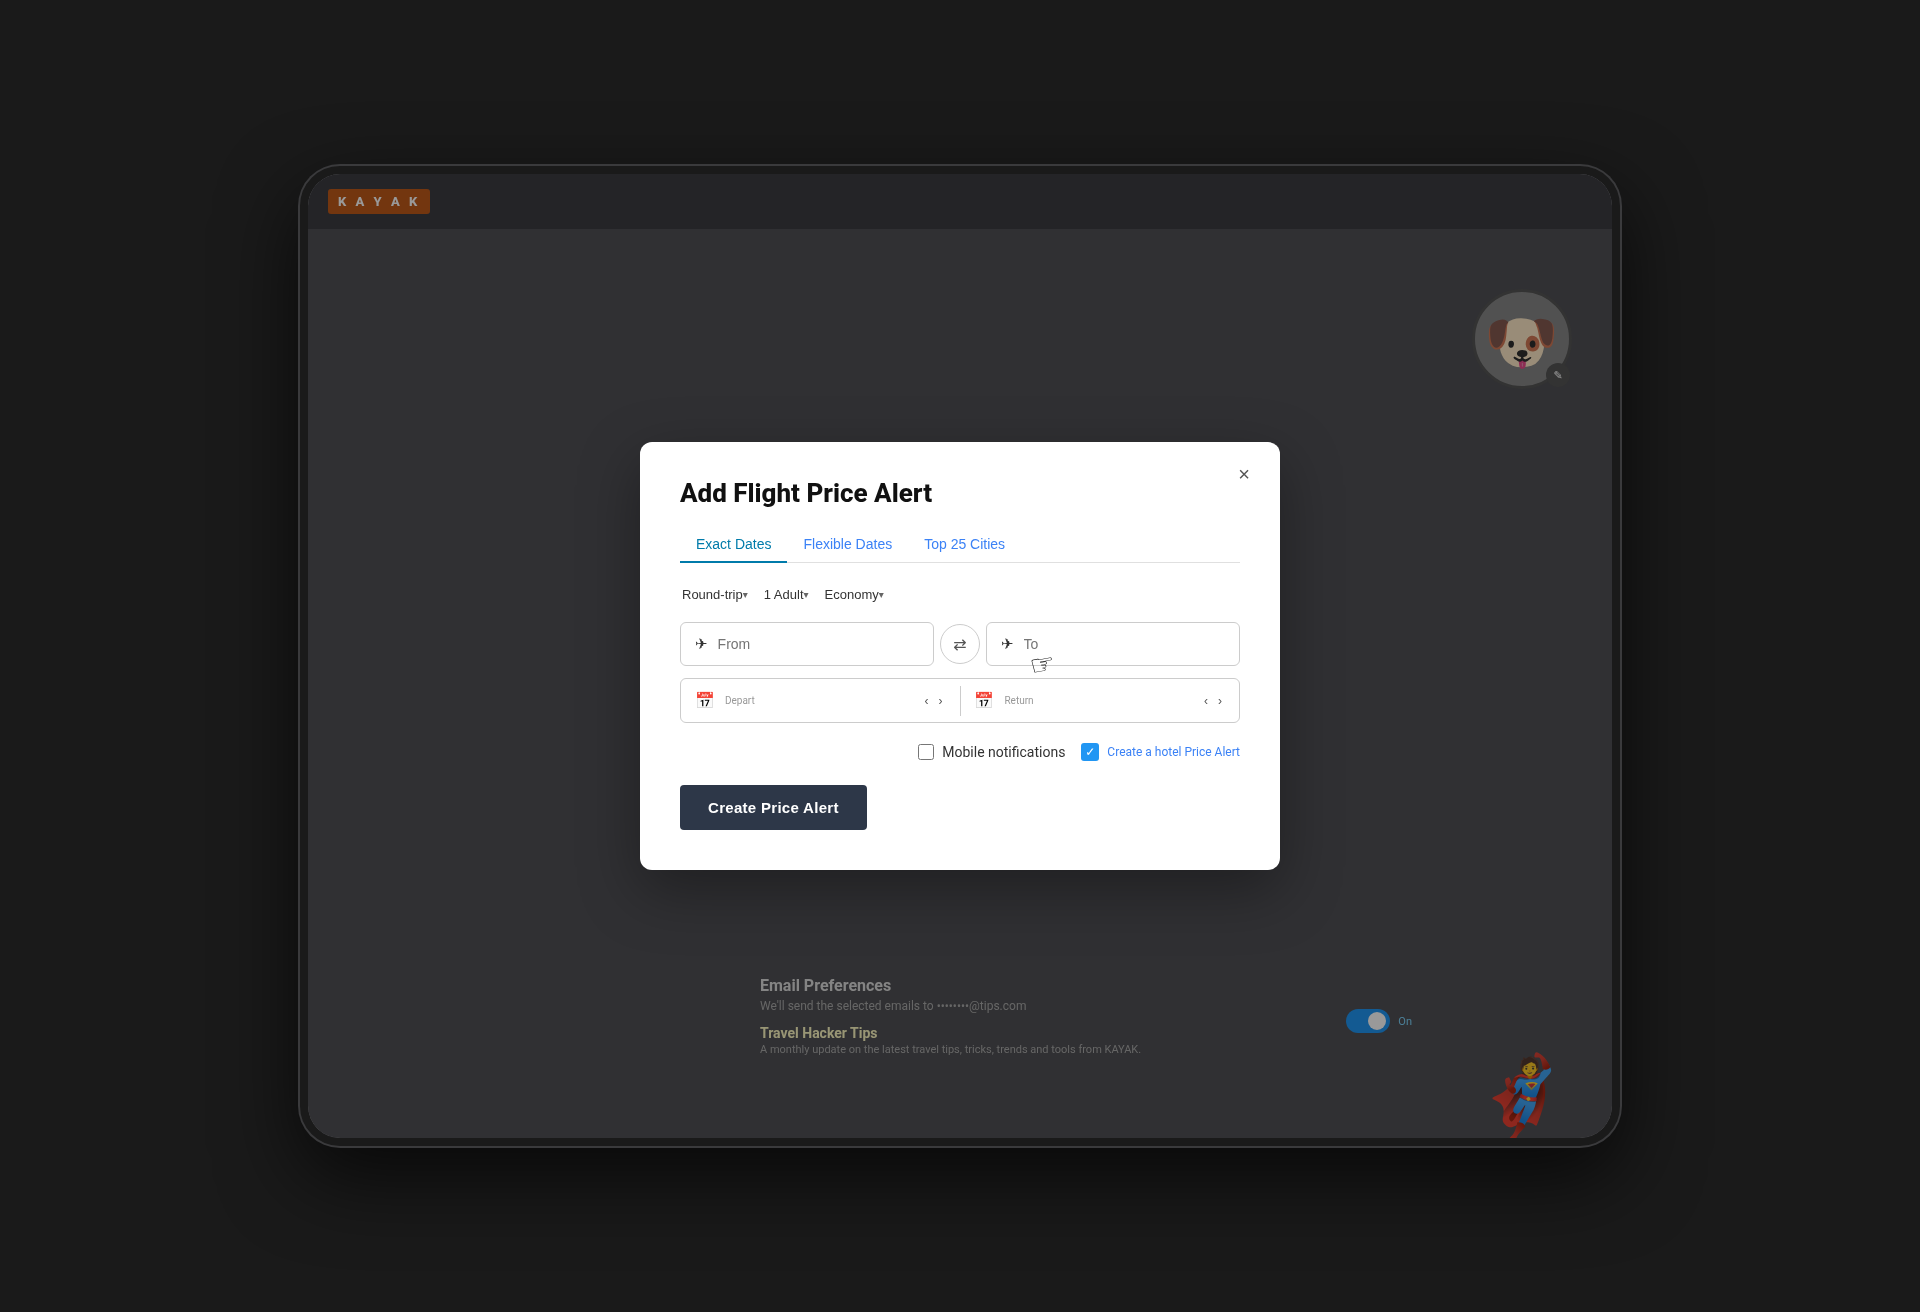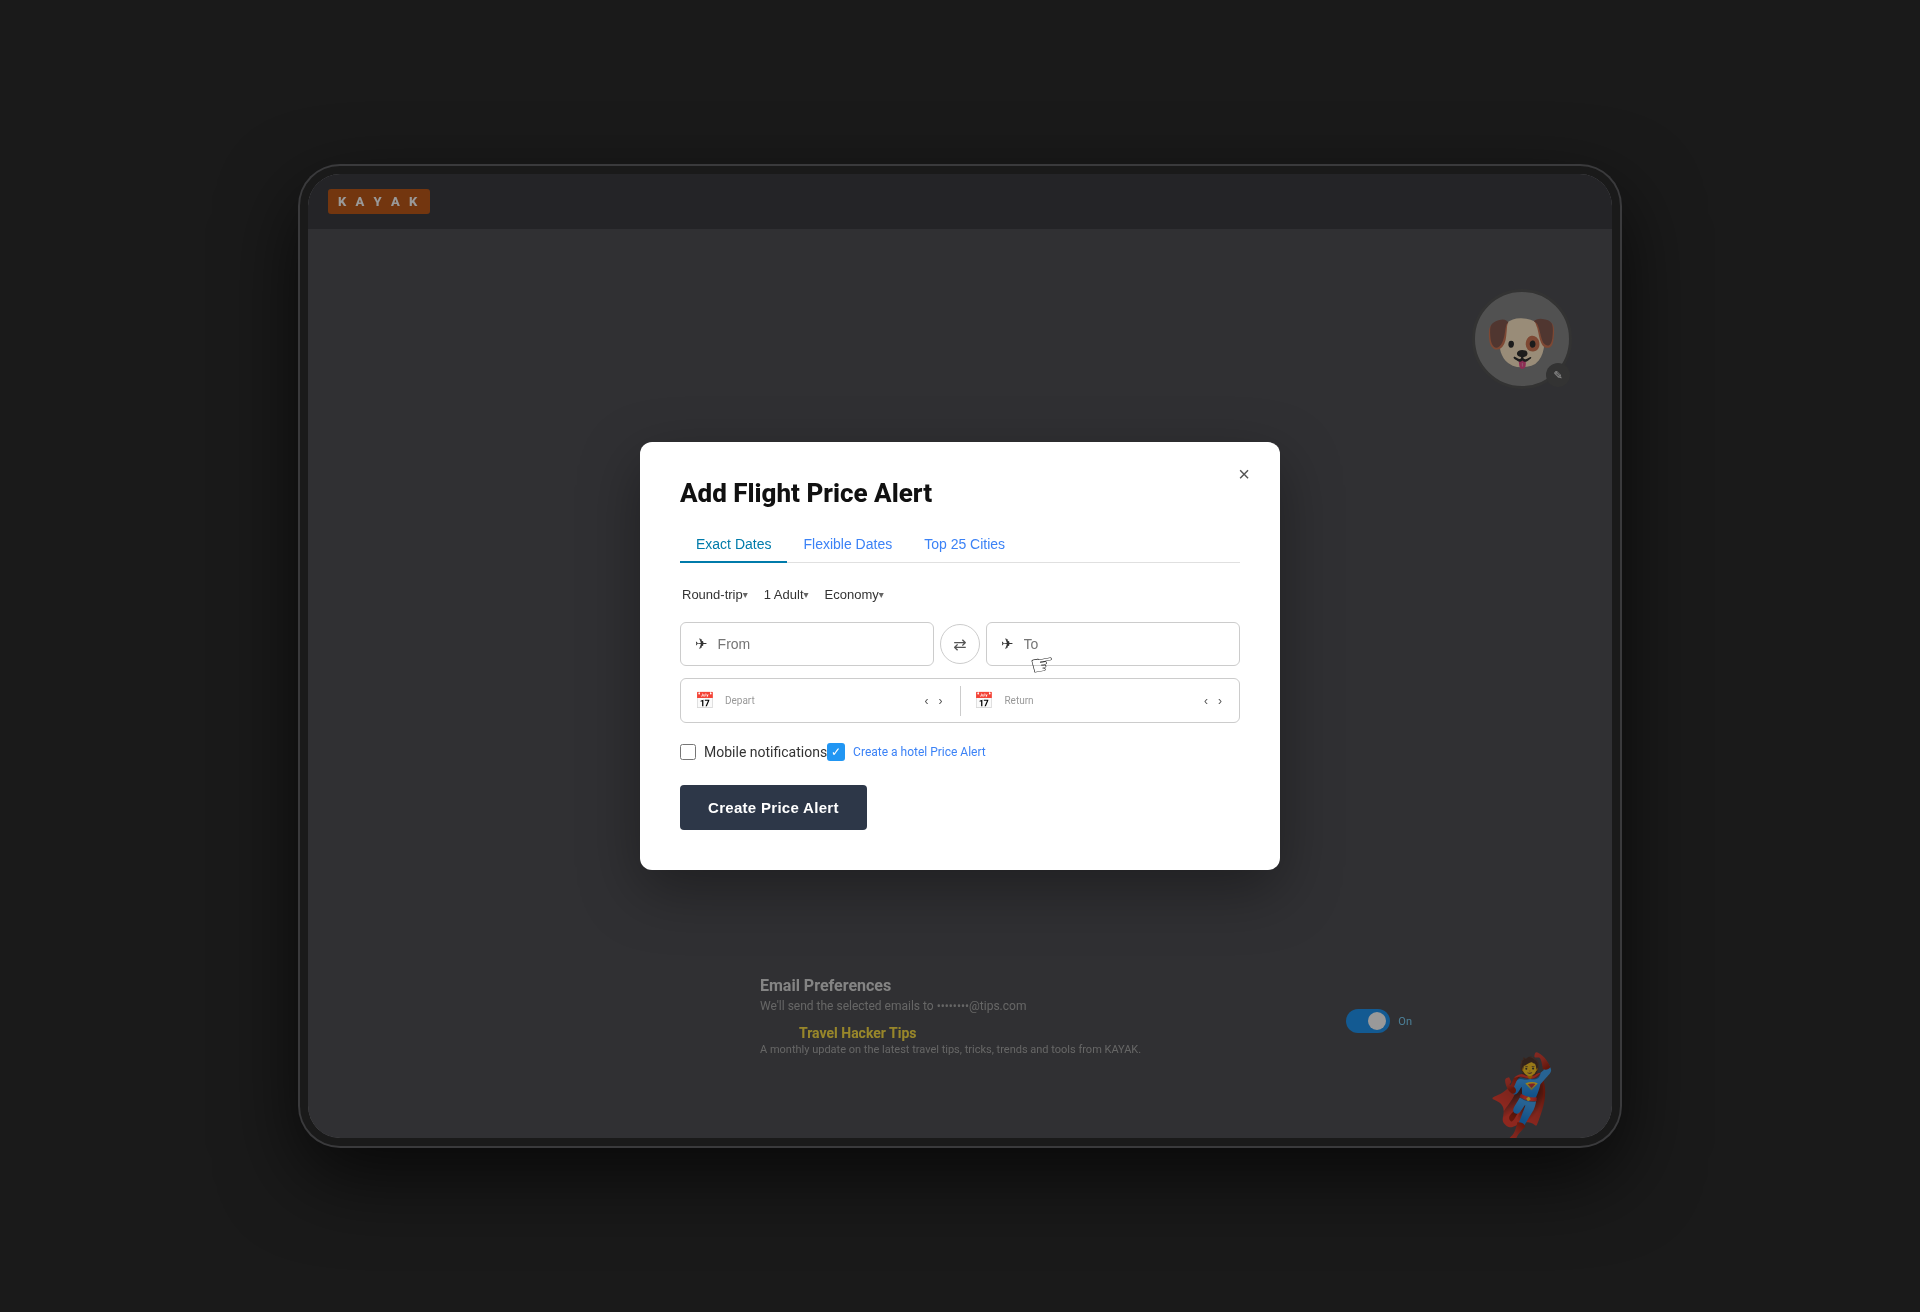--- a/index.html
+++ b/index.html
@@ -163,25 +163,24 @@
       margin-bottom: 4px;
     }
 
     .email-prefs-sub {
       color: #aaa;
       font-size: 12px;
       margin-bottom: 12px;
     }
 
     .travel-tips-title {
-      color: #fde047;
+      color: #fef9c3;
       font-size: 14px;
       font-weight: 700;
       margin-bottom: 2px;
-      margin-left: 39px;
     }
 
     .travel-tips-sub {
       color: #aaa;
       font-size: 11px;
     }
 
     
     .toggle-row {
       position: absolute;
@@ -436,21 +435,23 @@
 
     .cal-icon {
       color: #333;
       font-size: 16px;
     }
 
     
     .options-row {
       display: flex;
       align-items: center;
+      gap: 16px;
       margin-bottom: 24px;
+      justify-content: flex-end;
     }
 
     .checkbox-label {
       display: flex;
       align-items: center;
       gap: 8px;
       font-size: 14px;
       color: #333;
       cursor: pointer;
     }

